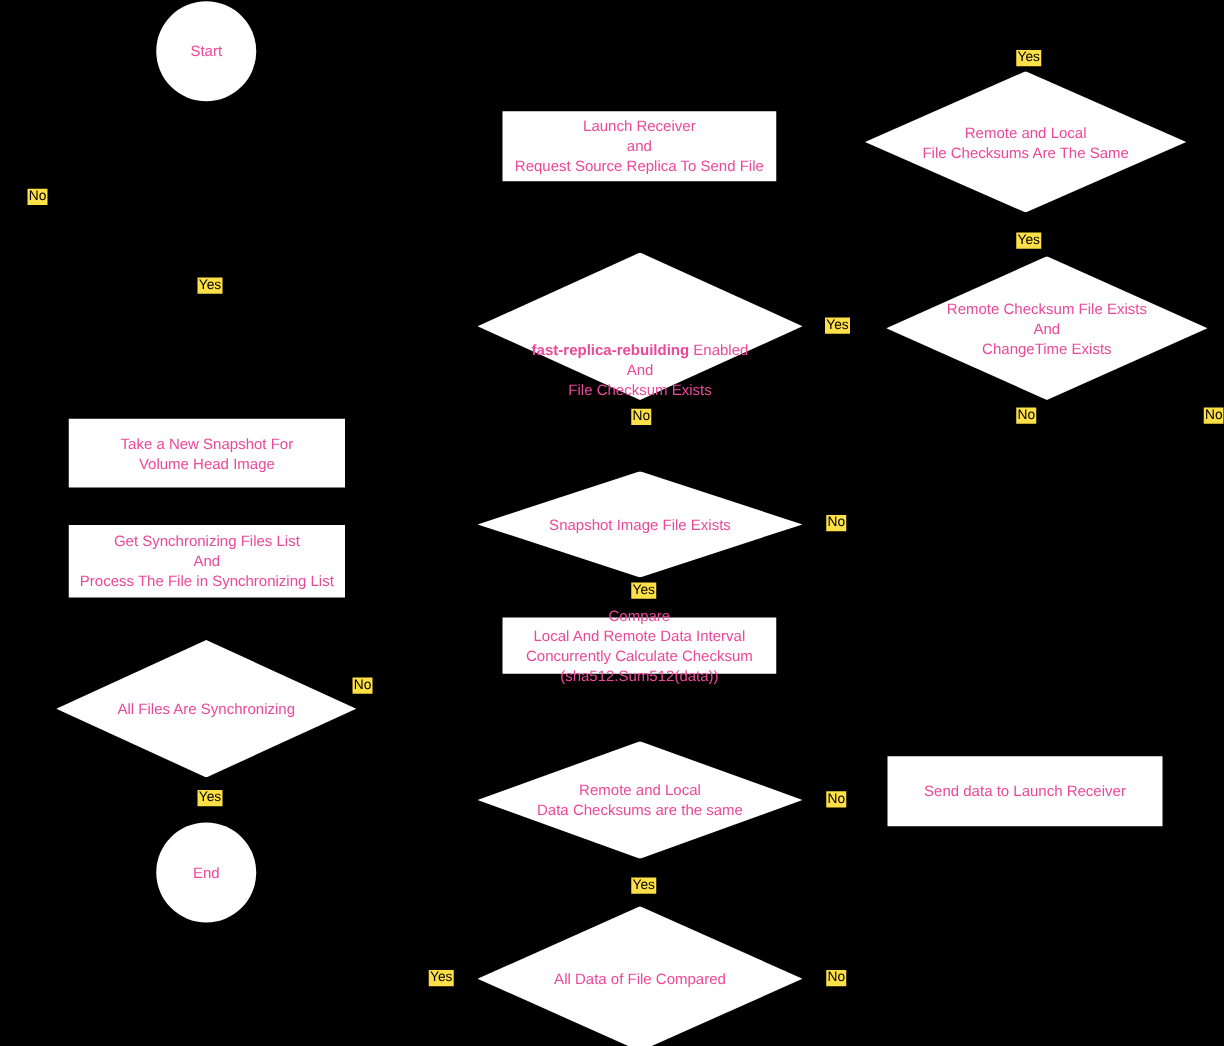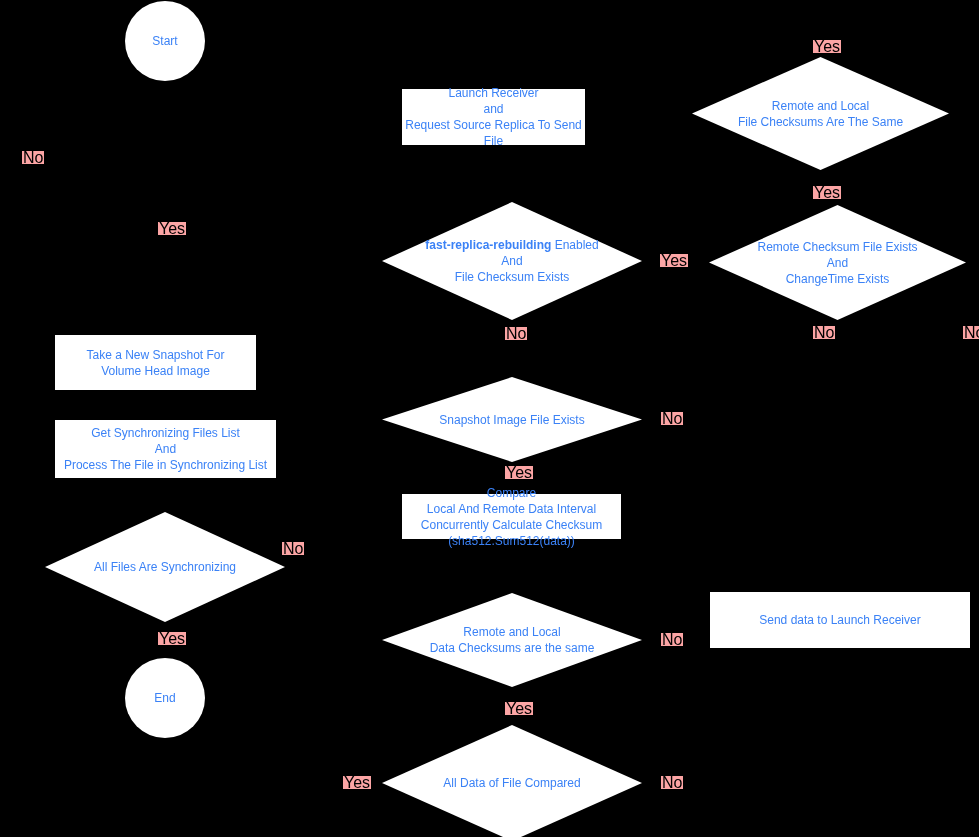--- a/index.html
+++ b/index.html
@@ -17,21 +17,21 @@
     background: #000000;
     overflow: hidden;
   }
   .node {
     position: absolute;
     box-sizing: border-box;
     display: flex;
     align-items: center;
     justify-content: center;
     text-align: center;
-    color: #3b82f6;
+    color: #ec4899;
     font-size: 12px;
     line-height: 16px;
     white-space: pre-line;
   }
   .node.box {
     background: #ffffff;
   }
   .node.circle {
     background: #ffffff;
     border-radius: 50%;
@@ -47,23 +47,23 @@
     background: #ffffff;
     clip-path: polygon(50% 0%, 100% 50%, 50% 100%, 0% 50%);
   }
   .node.diamond .dia-label {
     position: relative;
     z-index: 2;
     padding: 0 6px;
   }
   .edge-label {
     position: absolute;
-    background: #fca5a5;
+    background: #fde047;
     color: #000000;
-    font-size: 16px;
+    font-size: 11px;
     line-height: 13px;
     padding: 0px 1px;
     white-space: nowrap;
   }
   .bold {
     font-weight: bold;
   }
 </style>
 </head>
 <body>
@@ -73,21 +73,21 @@
   <div class="node circle" style="left:125px; top:1px; width:80px; height:80px;">
     <span>Start</span>
   </div>
 
 
   <div class="edge-label" style="left:22px; top:151px;">No</div>
 
   <div class="edge-label" style="left:158px; top:222px;">Yes</div>
 
 
-  <div class="node box" style="left:55px; top:335px; width:201px; height:55px;">
+  <div class="node box" style="left:55px; top:335px; width:221px; height:55px;">
     <span>Take a New Snapshot For
 Volume Head Image</span>
   </div>
 
   <div class="node box" style="left:55px; top:420px; width:221px; height:58px;">
     <span>Get Synchronizing Files List
 And
 Process The File in Synchronizing List</span>
   </div>
 
@@ -97,27 +97,27 @@
   </div>
 
   <div class="edge-label" style="left:282px; top:542px;">No</div>
 
   <div class="edge-label" style="left:158px; top:632px;">Yes</div>
 
   <div class="node circle" style="left:125px; top:658px; width:80px; height:80px;">
     <span>End</span>
   </div>
 
-  <div class="node box" style="left:402px; top:89px; width:183px; height:56px;">
+  <div class="node box" style="left:402px; top:89px; width:219px; height:56px;">
     <span>Launch Receiver
 and
 Request Source Replica To Send File</span>
   </div>
 
-  <div class="node diamond" style="left:382px; top:202px; width:260px; height:118px;">
+  <div class="node diamond" style="left:382px; top:202px; width:260px; height:118px;align-items:flex-end;">
     <span class="dia-shape"></span>
     <span class="dia-label"><span class="bold">fast-replica-rebuilding</span><span> Enabled
 And
 File Checksum Exists</span></span>
   </div>
 
   <div class="edge-label" style="left:660px; top:254px;">Yes</div>
 
   <div class="edge-label" style="left:505px; top:327px;">No</div>
 
@@ -170,17 +170,17 @@
     <span class="dia-shape"></span>
     <span class="dia-label">Remote Checksum File Exists
 And
 ChangeTime Exists</span>
   </div>
 
   <div class="edge-label" style="left:813px; top:326px;">No</div>
 
   <div class="edge-label" style="left:963px; top:326px;">No</div>
 
-  <div class="node box" style="left:710px; top:592px; width:260px; height:56px;">
+  <div class="node box" style="left:710px; top:605px; width:220px; height:56px;">
     <span>Send data to Launch Receiver</span>
   </div>
 
 </div>
 
 </body></html>

